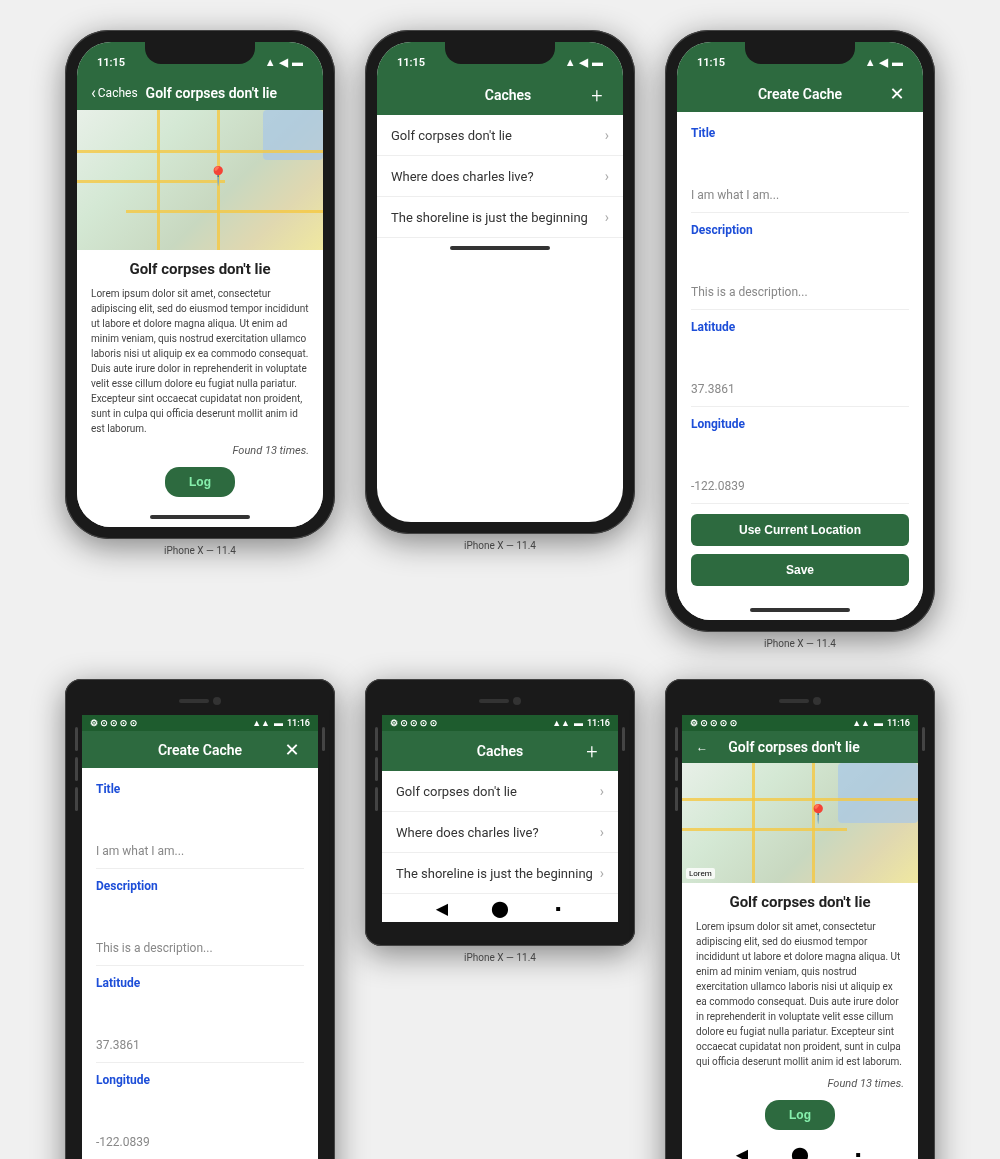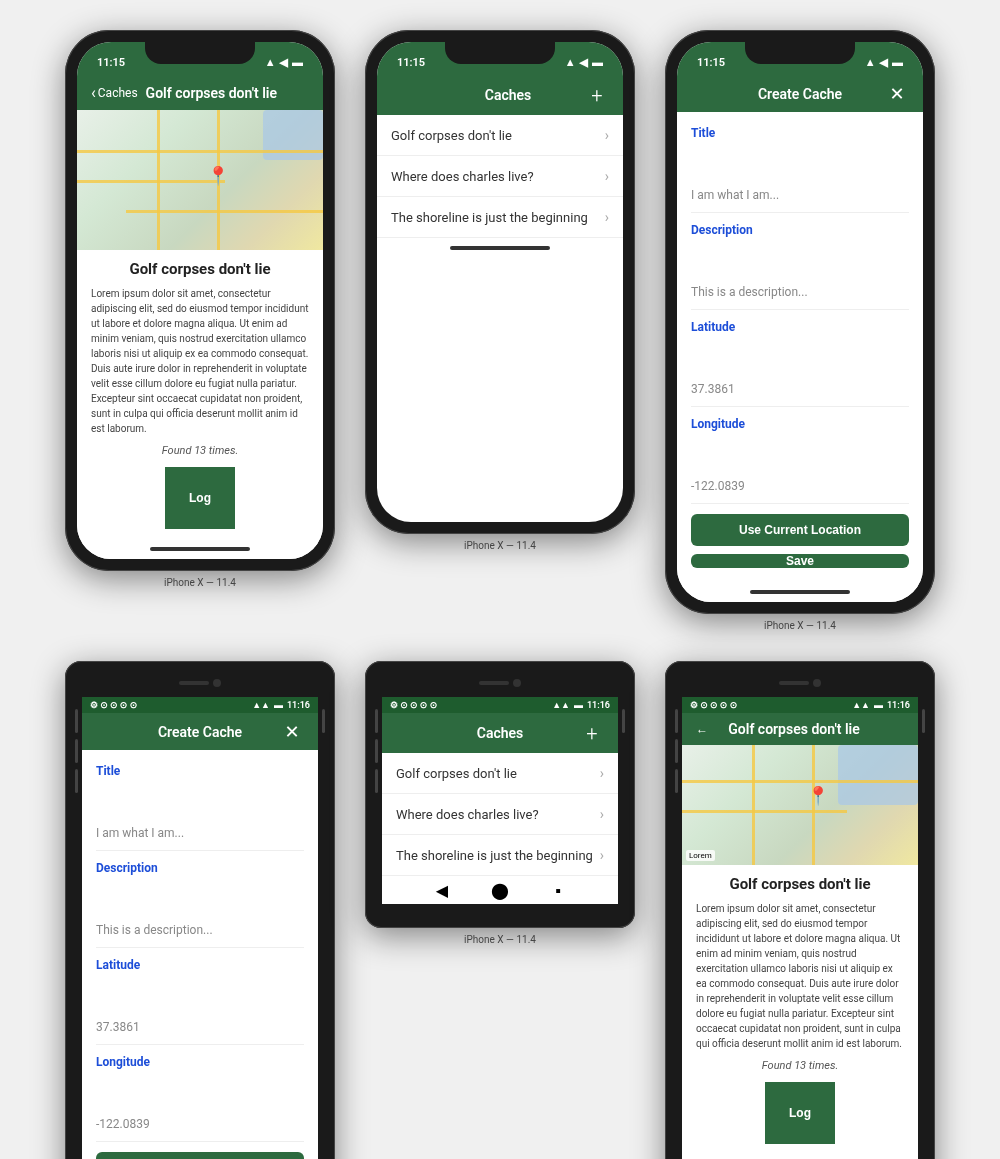--- a/index.html
+++ b/index.html
@@ -251,31 +251,31 @@
       color: #222;
     }
     .cache-body {
       font-size: 10px;
       color: #444;
       line-height: 1.5;
       margin-bottom: 8px;
     }
     .cache-found {
       font-size: 11px;
-      text-align: center;
+      text-align: right;
       color: #555;
       margin-bottom: 10px;
       font-style: italic;
     }
     .green-btn {
       background: #2d6a3f;
-      color: #ffffff;
+      color: #86efac;
       border: none;
-      border-radius: 0;
-      padding: 24px 24px;
+      border-radius: 14px;
+      padding: 8px 24px;
       font-size: 12px;
       font-weight: 600;
       cursor: pointer;
       display: block;
       margin: 0 auto;
     }
 
     
     .cache-list-item {
       padding: 12px 14px;
@@ -325,20 +325,21 @@
       display: block;
       width: 100%;
       margin-bottom: 8px;
       text-align: center;
     }
     .save-btn {
       background: #2d6a3f;
       color: white;
       border: none;
       border-radius: 6px;
+      padding: 9px;
       font-size: 12px;
       font-weight: 600;
       cursor: pointer;
       display: block;
       width: 100%;
       text-align: center;
     }
     .phone-row { display: flex; gap: 30px; justify-content: center; flex-wrap: wrap; }
     .phone-col { display: flex; flex-direction: column; align-items: center; }
   </style>

